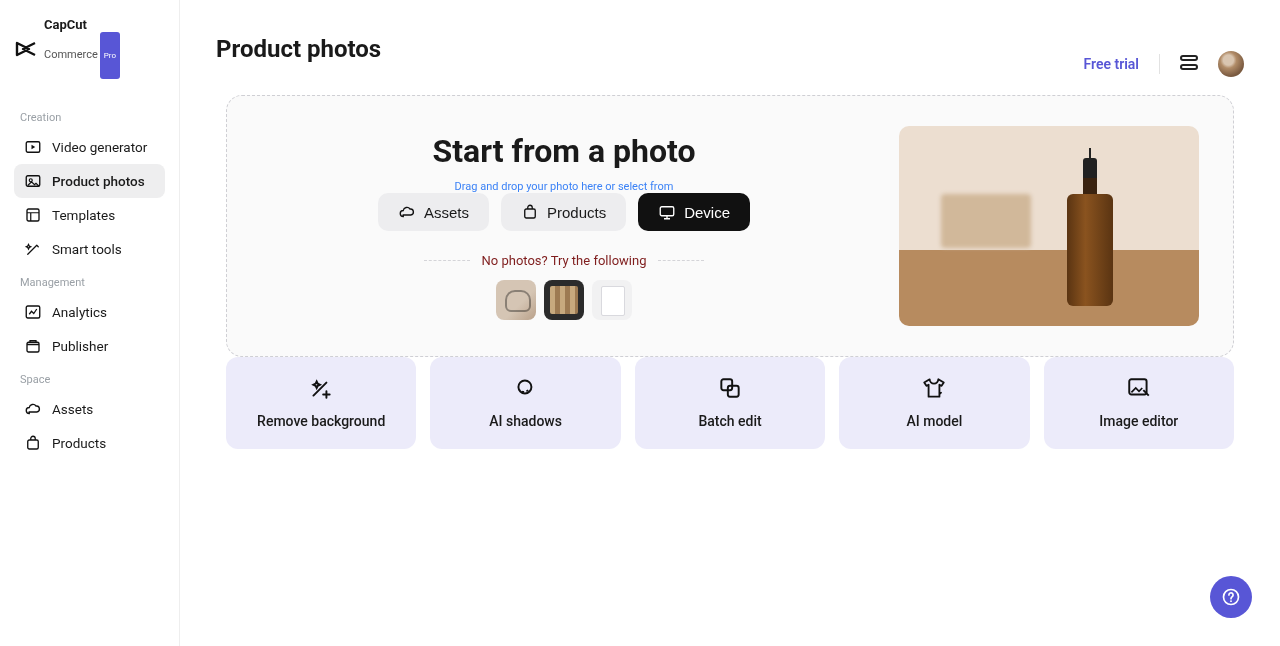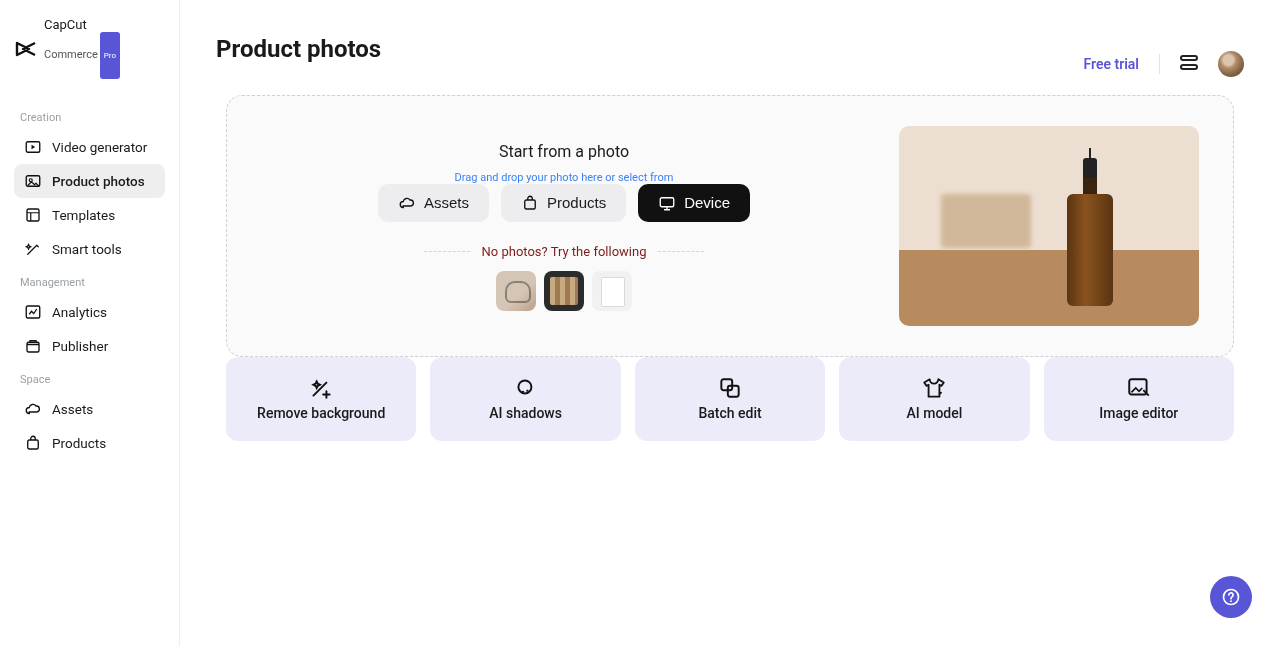--- a/index.html
+++ b/index.html
@@ -3,21 +3,21 @@
 <meta charset="utf-8">
 <style>
 * { margin:0; padding:0; box-sizing:border-box; }
 body { font-family:-apple-system,BlinkMacSystemFont,"Segoe UI",Roboto,sans-serif; color:#1a1a1a; background:#fff; width:1280px; height:646px; overflow:hidden; }
 .app { display:flex; height:100%; }
 
 
 .sidebar { width:180px; border-right:1px solid #eee; padding:18px 14px; display:flex; flex-direction:column; }
 .logo { display:flex; align-items:center; gap:6px; margin-bottom:22px; }
 .logo-mark { width:24px; height:24px; }
-.logo-txt { font-size:13px; font-weight:400; line-height:1.1; }
+.logo-txt { font-size:13px; font-weight:700; line-height:1.1; }
 .logo-sub { font-size:11px; color:#555; }
 .logo-badge { display:inline-block; background:#5856D6; color:#fff; font-size:8px; padding:19px 4px; border-radius:3px; margin-left:2px; vertical-align:middle; }
 .group-label { font-size:11px; color:#9aa0a6; margin:10px 0 6px 6px; }
 .nav-item { display:flex; align-items:center; gap:10px; padding:8px 10px; border-radius:8px; font-size:13.5px; cursor:pointer; }
 .nav-item.active { background:#eeeeef; font-weight:500; }
 .nav-item svg, .nav-ico { width:18px; height:18px; flex:0 0 18px; }
 
 
 .main { flex:1; overflow:auto; }
 .header { display:flex; align-items:center; justify-content:space-between; padding:20px 36px 8px 36px; }
@@ -27,21 +27,21 @@
 .vdiv { width:1px; height:20px; background:#e2e2e2; }
 .stack-ico { width:18px; height:18px; display:flex; flex-direction:column; gap:3px; cursor:pointer; }
 .stack-ico span { display:block; border:2px solid #222; border-radius:3px; height:6px; }
 .avatar { width:26px; height:26px; border-radius:50%; background:radial-gradient(circle at 40% 35%, #d9c5b0 0 22%, #b18c68 35%, #7a5a40 70%); cursor:pointer; }
 
 .content { padding:10px 46px 30px; }
 
 
 .panel { border:1px dashed #cfcfd4; border-radius:16px; background:#fafafa; padding:30px 34px; display:flex; gap:32px; }
 .panel-left { flex:1; display:flex; flex-direction:column; align-items:center; justify-content:center; }
-.panel-title { font-size:16px; font-weight:400; margin-bottom:10px; }
+.panel-title { font-size:32px; font-weight:700; margin-bottom:10px; }
 .panel-sub { font-size:11px; color:#3b82f6; margin-bottom:0; }
 .src-btns { display:flex; gap:12px; }
 .src-btn { display:flex; align-items:center; gap:8px; padding:10px 20px; border-radius:10px; font-size:15px; font-weight:500; cursor:pointer; border:none; }
 .src-btn.light { background:#ededef; color:#1a1a1a; }
 .src-btn.dark  { background:#111; color:#fff; }
 .src-btn svg { width:18px; height:18px; }
 
 .nophotos { display:flex; align-items:center; gap:12px; margin-top:22px; font-size:13px; color:#7f1d1d; }
 .dashes { flex:0 0 46px; border-top:1px dashed #d4d4d8; height:1px; }
 
@@ -58,21 +58,21 @@
 .preview:before { content:""; position:absolute; left:42px; top:68px; width:90px; height:54px; background:#d1b89a; border-radius:4px; filter:blur(2px); }
 .bottle { position:absolute; left:168px; top:32px; width:46px; height:148px; }
 .b-body { position:absolute; bottom:0; width:46px; height:112px; background:linear-gradient(90deg,#5a3412,#8a531f 40%,#5a3412); border-radius:6px; }
 .b-neck { position:absolute; top:20px; left:16px; width:14px; height:20px; background:#3a2310; }
 .b-cap  { position:absolute; top:0; left:16px; width:14px; height:24px; background:#222; border-radius:3px; }
 .b-drop { position:absolute; top:-10px; left:22px; width:2px; height:16px; background:#222; }
 
 
 .tools-title { font-size:16px; font-weight:700; margin:26px 0 14px; }
 .tools { display:flex; gap:14px; }
-.tool { flex:1; background:#ecebfa; border-radius:12px; display:flex; flex-direction:column; align-items:center; gap:4px; padding:18px 10px 20px; cursor:pointer; }
+.tool { flex:1; background:#ecebfa; border-radius:12px; display:flex; flex-direction:column; align-items:center; gap:12px; padding:18px 10px 20px; cursor:pointer; }
 .tool svg { width:26px; height:26px; }
 .tool-label { font-size:14px; font-weight:500; }
 
 
 .fab { position:fixed; right:28px; bottom:28px; width:42px; height:42px; border-radius:50%; background:#5856D6; display:flex; align-items:center; justify-content:center; cursor:pointer; }
 .fab svg { width:20px; height:20px; }
 </style>
 </head>
 <body>
 

